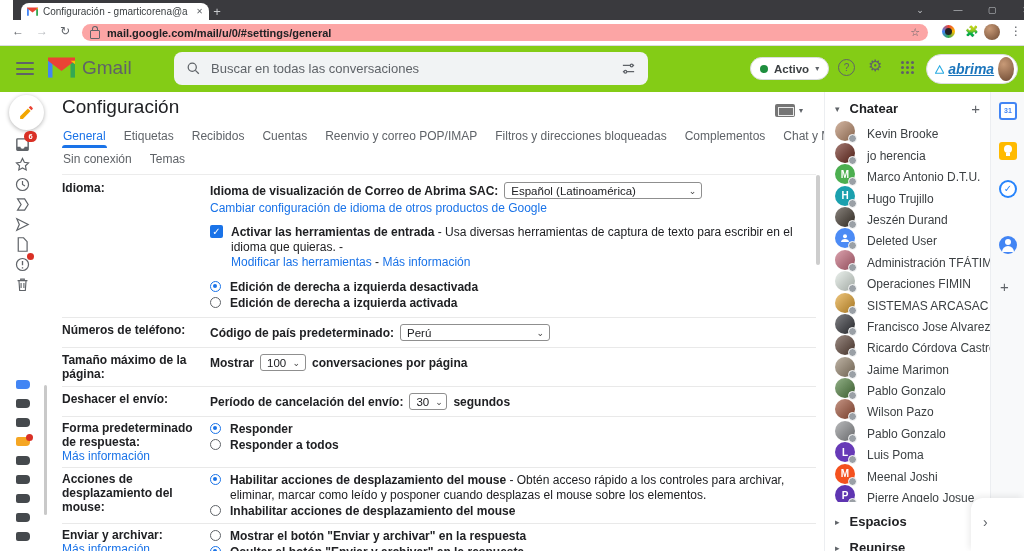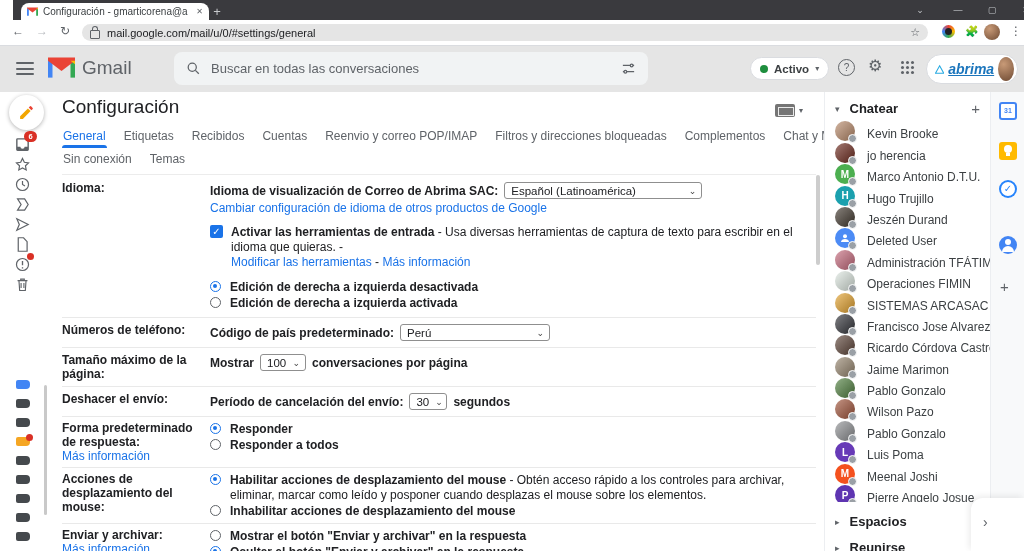--- a/index.html
+++ b/index.html
@@ -6,31 +6,31 @@
   #screen{position:relative;width:1024px;height:551px;background:#fff;overflow:hidden;-webkit-font-smoothing:antialiased;}
   
   #tabbar{position:absolute;left:0;top:0;width:1024px;height:20px;background:#3a3a3e;margin-left:13px;}
   .tab{position:absolute;left:8px;top:3px;width:176px;height:17px;background:#fff;border-radius:8px 8px 0 0;display:flex;align-items:center;padding:0 6px;gap:5px;}
   .tab-title{font-size:10px;color:#3c4043;white-space:nowrap;overflow:hidden;flex:1;}
   .tab-close{font-size:8px;color:#5f6368;line-height:1;}
   .newtab{position:absolute;left:196px;top:4px;width:16px;height:16px;color:#c8cacd;font-size:13px;line-height:15px;text-align:center;}
   .wctrl{position:absolute;top:2px;width:26px;height:16px;color:#c3c6c9;font-size:9px;line-height:16px;text-align:center;}
   #urlbar{position:absolute;left:0;top:20px;width:1024px;height:25px;background:#fff;border-bottom:1px solid #dadce0;}
   .navbtn{position:absolute;top:4px;font-size:12px;color:#5f6368;}
-  #urlfield{position:absolute;left:82px;top:4px;width:846px;height:17px;border-radius:9px;background:#e5e5e5;display:flex;align-items:center;padding:0 8px;gap:7px;box-sizing:border-box;}
+  #urlfield{position:absolute;left:82px;top:4px;width:846px;height:17px;border-radius:9px;background:#fca5a5;display:flex;align-items:center;padding:0 8px;gap:7px;box-sizing:border-box;font-weight:bold;}
   #urltext{font-size:11px;color:#202124;flex:1;white-space:nowrap;overflow:hidden;}
   .lock{width:8px;height:7px;border:1.2px solid #5f6368;border-radius:1px;position:relative;margin-top:3px;}
   .lock:before{content:"";position:absolute;left:1px;top:-5px;width:4px;height:4px;border:1.2px solid #5f6368;border-bottom:none;border-radius:3px 3px 0 0;}
   .ext-colorwheel{position:absolute;left:942px;top:5px;width:13px;height:13px;border-radius:50%;background:conic-gradient(#ea4335,#fbbc04,#34a853,#4285f4,#ea4335);}
   .ext-colorwheel:after{content:"";position:absolute;left:3px;top:3px;width:7px;height:7px;border-radius:50%;background:#202124;}
   .puzzle{position:absolute;left:965px;top:5px;font-size:11px;color:#5f6368;}
   .mini-avatar{position:absolute;left:984px;top:4px;width:16px;height:16px;border-radius:50%;background:radial-gradient(circle at 35% 30%,#c89a77,#6e4a33);}
   .kebab{position:absolute;left:1010px;top:4px;font-size:12px;color:#5f6368;}
   
-  #appheader{position:absolute;left:0;top:46px;width:1024px;height:46px;background:#e5e5e5;}
+  #appheader{position:absolute;left:0;top:46px;width:1024px;height:46px;background:#84cc16;}
   #hamburger{position:absolute;left:16px;top:16px;width:18px;height:13px;display:flex;flex-direction:column;justify-content:space-between;}
   #hamburger span{height:2px;background:#5f6368;border-radius:1px;}
   #gmail-logo{position:absolute;left:48px;top:11px;}
   #gmail-word{position:absolute;left:82px;top:11px;font-size:19px;color:#5f6368;}
   #searchbar{position:absolute;left:174px;top:6px;width:474px;height:33px;background:#f1f3f4;border-radius:8px;display:flex;align-items:center;padding:0 12px;box-sizing:border-box;gap:10px;}
   #search-placeholder{font-size:13px;color:#5f6368;flex:1;}
   #status-pill{position:absolute;left:750px;top:11px;height:23px;border:1px solid #dadce0;border-radius:13px;background:#fff;display:flex;align-items:center;gap:6px;padding:0 9px;box-sizing:border-box;}
   #status-dot{width:8px;height:8px;border-radius:50%;background:#1e8e3e;}
   #status-label{font-size:11.5px;font-weight:bold;color:#3c4043;}
   #status-caret{font-size:8px;color:#5f6368;}

